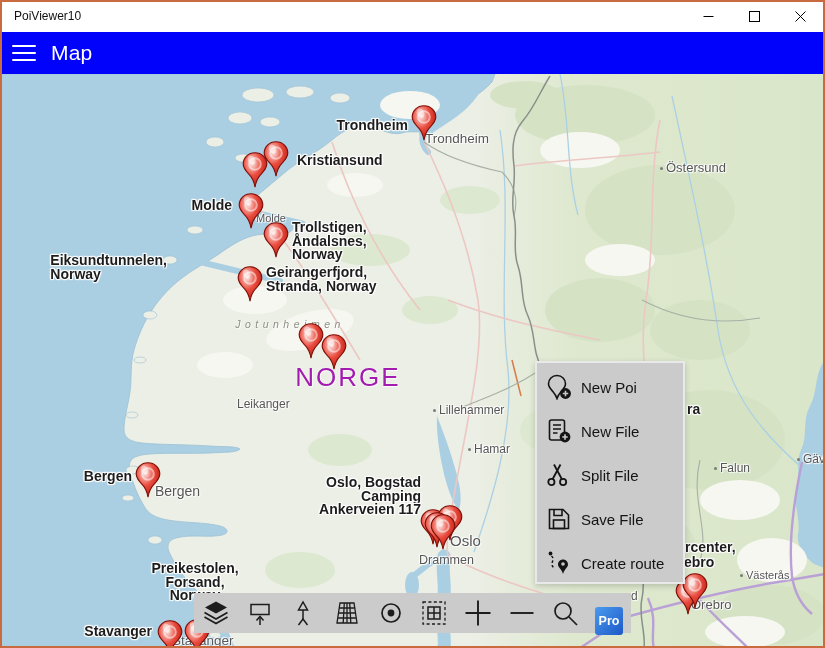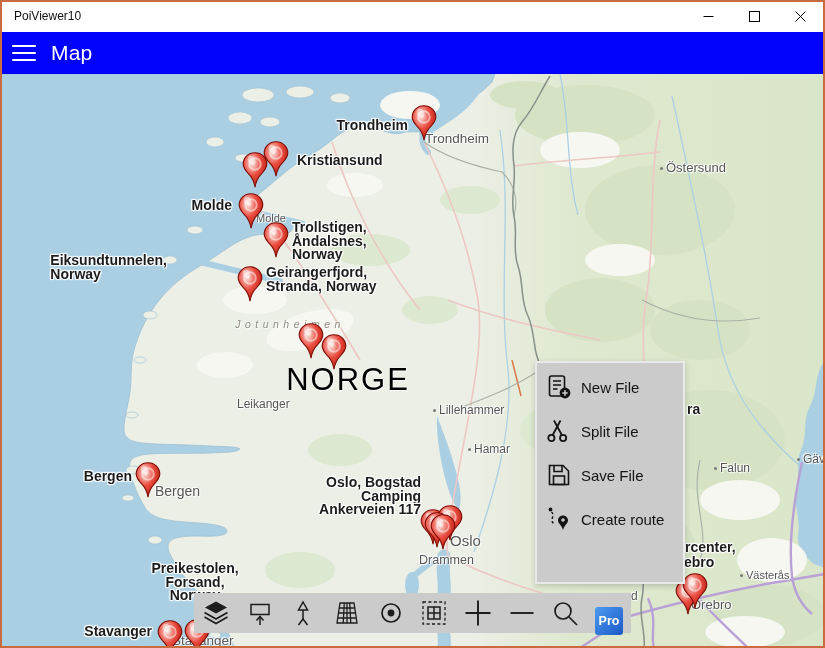--- a/index.html
+++ b/index.html
@@ -203,21 +203,21 @@
       <div class="place-label" style="font-size: 15px; left: 450px; top: 532px;">Oslo</div>
       <div class="place-label" style="font-size: 12.5px; left: 419px; top: 553px;">Drammen</div>
       <div class="place-label" style="font-size: 12px; left: 714px; top: 461px;"><span class="place-dot"></span>Falun</div>
       <div class="place-label" style="font-size: 12px; left: 797px; top: 452px;"><span class="place-dot"></span>Gävle</div>
       <div class="place-label" style="font-size: 11px; left: 740px; top: 569px;"><span class="place-dot"></span>Västerås</div>
       <div class="place-label" style="font-size: 13px; left: 691px; top: 597px;">Örebro</div>
       <div class="place-label" style="font-size: 13.5px; left: 172px; top: 633px;">Stavanger</div>
       <div class="place-label" style="font-size: 12px; left: 631px; top: 589px;">d</div>
     </div>
   <div>
-      <div class="region-label" style="font-size: 31px; letter-spacing: 2px; color: #000000; left: 348px; top: 362px; transform: translateX(-50%); text-align: center;">NORGE</div>
+      <div class="region-label" style="font-size: 26px; letter-spacing: 2px; color: #a21caf; left: 348px; top: 362px; transform: translateX(-50%); text-align: center;">NORGE</div>
       <div class="region-label" style="font-size: 10.5px; letter-spacing: 4.5px; color: rgb(141, 141, 130); font-style: italic; left: 290px; top: 318px; transform: translateX(-50%); text-align: center;">Jotunheimen</div>
     </div>
   <div>
       <div class="map-pin" style="left: 411px; top: 105px;">
         <svg width="26" height="36" viewBox="0 0 26 36">
           <use href="#pin-shape"></use>
         </svg>
       </div>
       <div class="map-pin" style="left: 242px; top: 152px;">
         <svg width="26" height="36" viewBox="0 0 26 36">
@@ -322,20 +322,30 @@
       <div class="poi-label" style="left: 687px; top: 403px;">ra</div>
       <div class="poi-label" style="left: 685px; top: 541px;">rcenter,</div>
       <div class="poi-label" style="left: 684px; top: 556px;">ebro</div>
     </div>
 </div>
 
 <div class="context-menu">
   <div class="menu-item">
     <span class="mi-icon">
       <svg width="26" height="26" viewBox="0 0 26 26" fill="none" stroke="#141414" stroke-width="1.6">
+        <path d="M11,1.5 C6,1.5 2.5,5.3 2.5,9.8 C2.5,13.1 4.6,15.1 7,17.7 C8.8,19.7 10.2,22 11,24.5 C11.8,22 13.2,19.7 15,17.7 C17.4,15.1 19.5,13.1 19.5,9.8 C19.5,5.3 16,1.5 11,1.5 Z"></path>
+        <circle cx="19.5" cy="19.5" r="5.4" fill="#141414" stroke="none"></circle>
+        <path d="M19.5,16.8 V22.2 M16.8,19.5 H22.2" stroke="#cbcbcb" stroke-width="1.6"></path>
+      </svg>
+    </span>
+    <span class="mi-label">New Poi</span>
+  </div>
+  <div class="menu-item">
+    <span class="mi-icon">
+      <svg width="26" height="26" viewBox="0 0 26 26" fill="none" stroke="#141414" stroke-width="1.6">
         <rect x="3.5" y="2" width="15" height="20" rx="2"></rect>
         <path d="M7,7 H15 M7,11 H15 M7,15 H11.5"></path>
         <circle cx="19" cy="19" r="5.4" fill="#141414" stroke="none"></circle>
         <path d="M19,16.3 V21.7 M16.3,19 H21.7" stroke="#cbcbcb" stroke-width="1.6"></path>
       </svg>
     </span>
     <span class="mi-label">New File</span>
   </div>
   <div class="menu-item">
     <span class="mi-icon">

